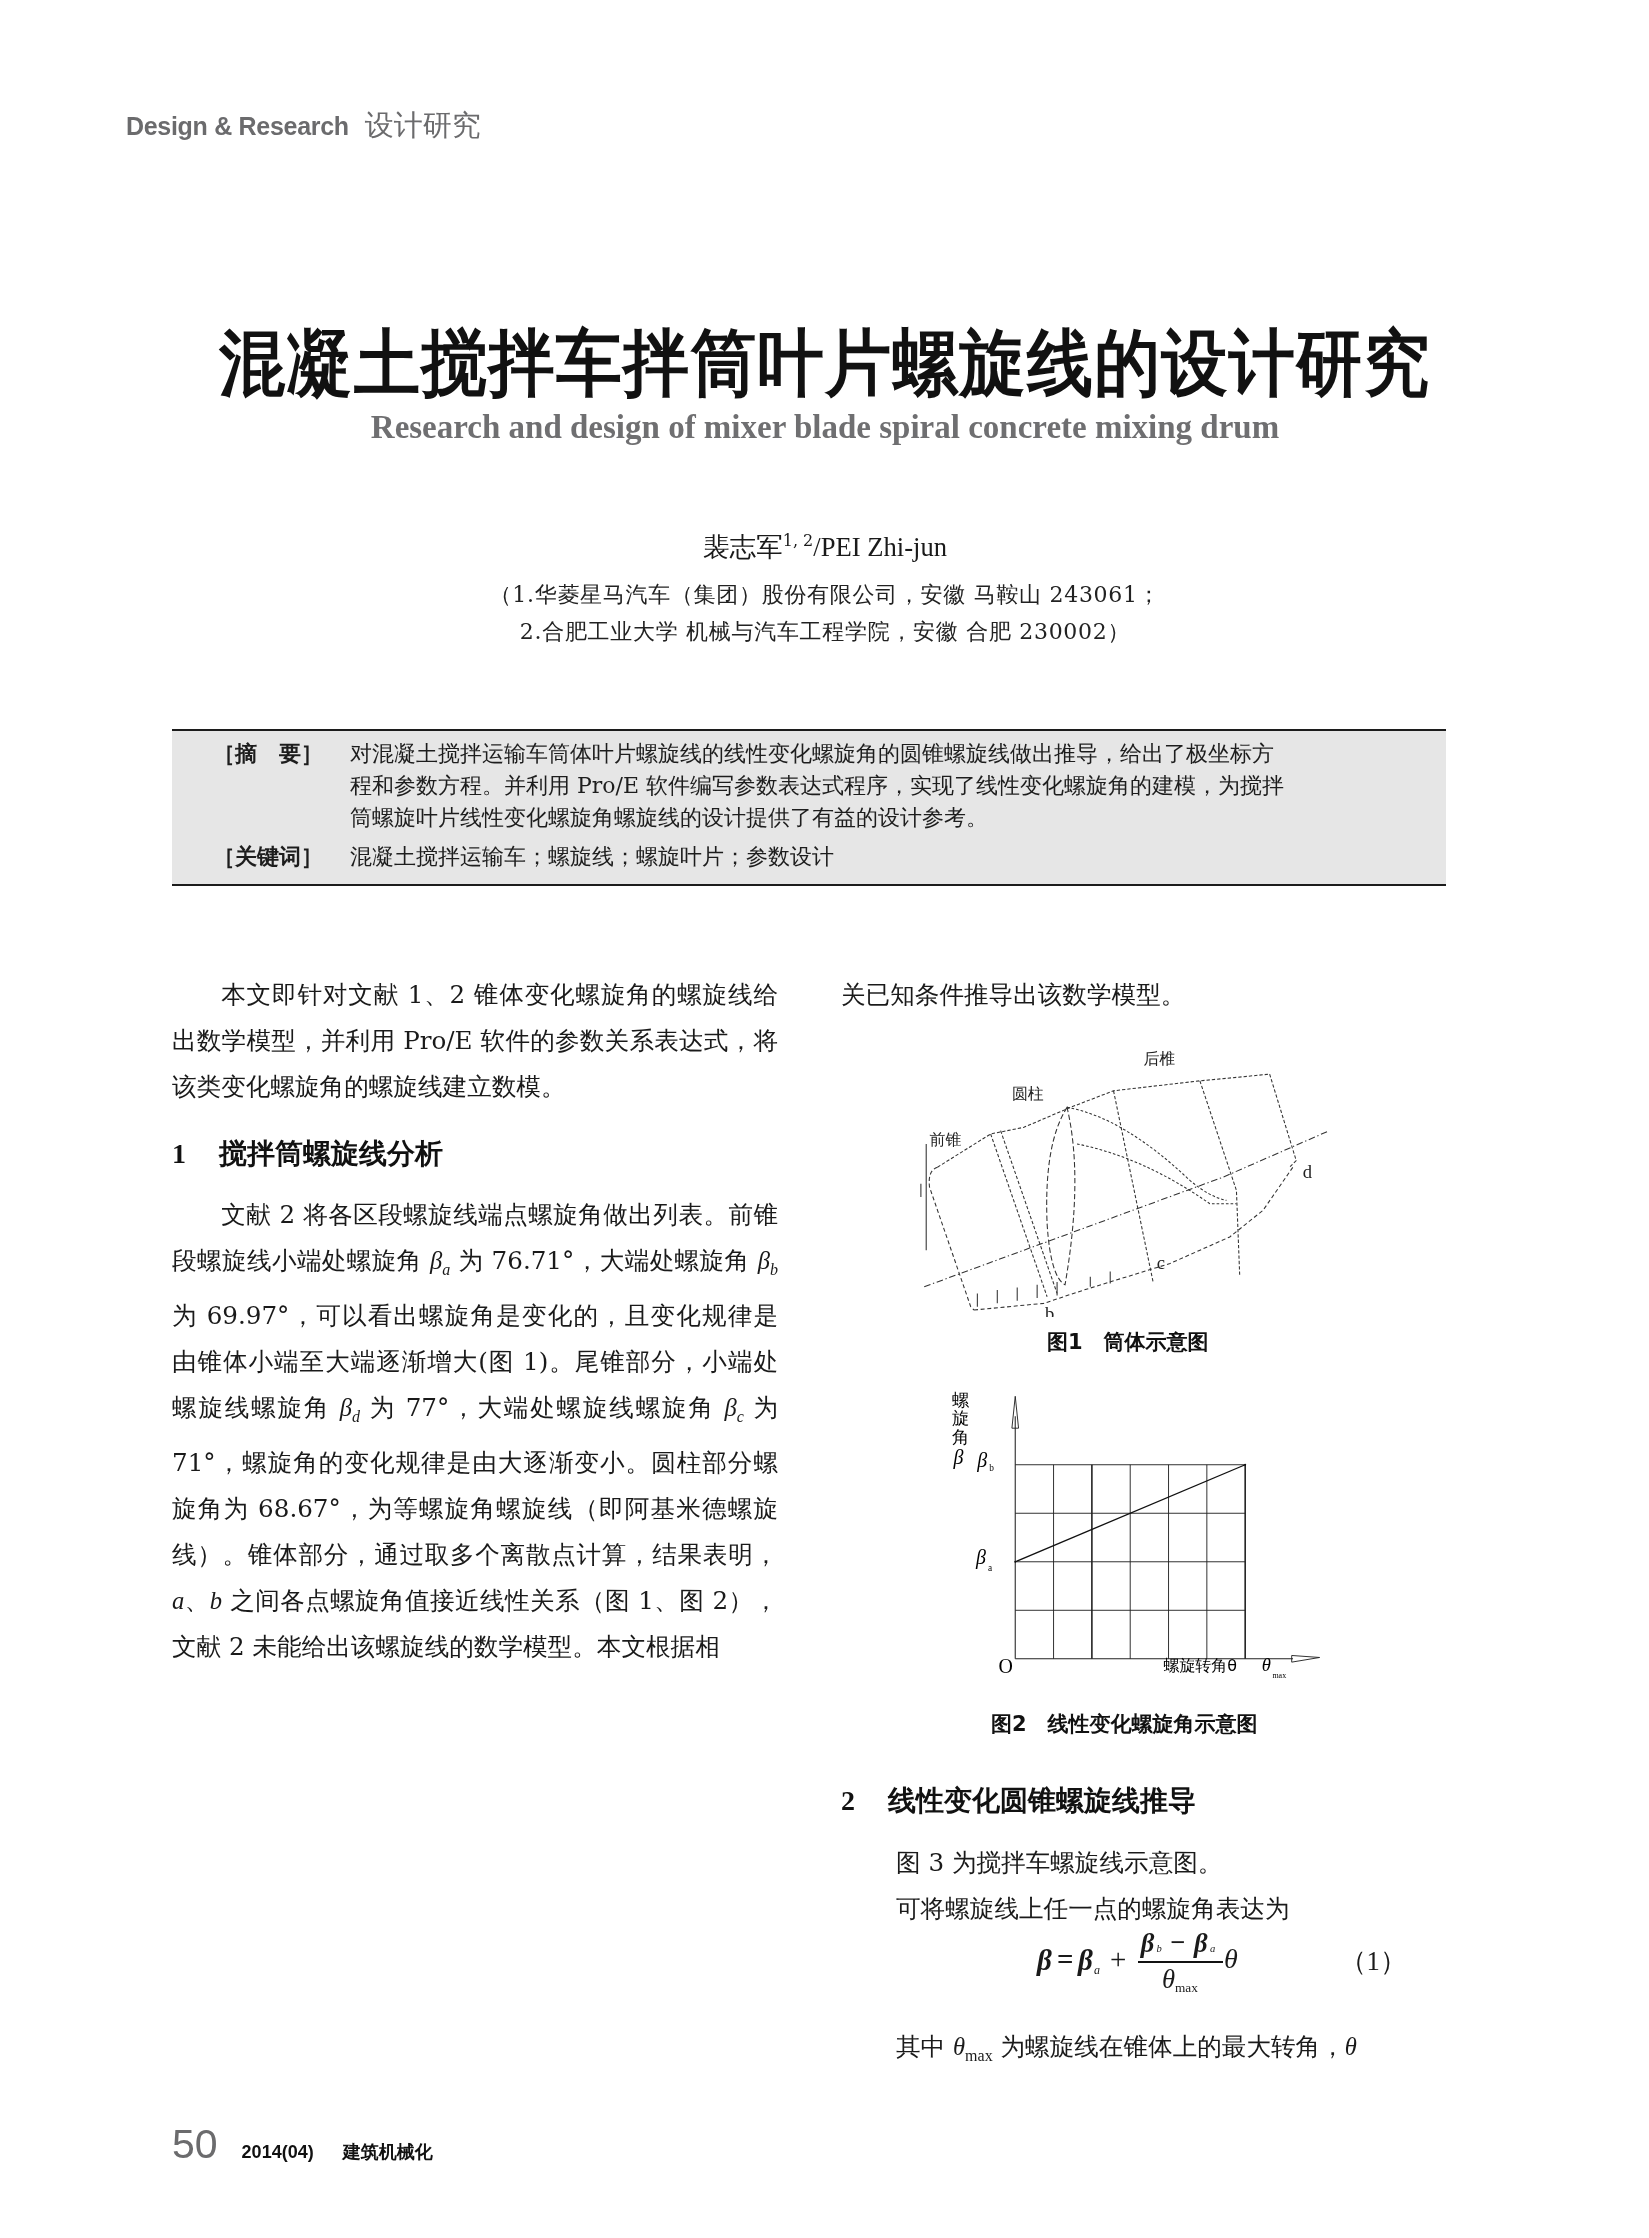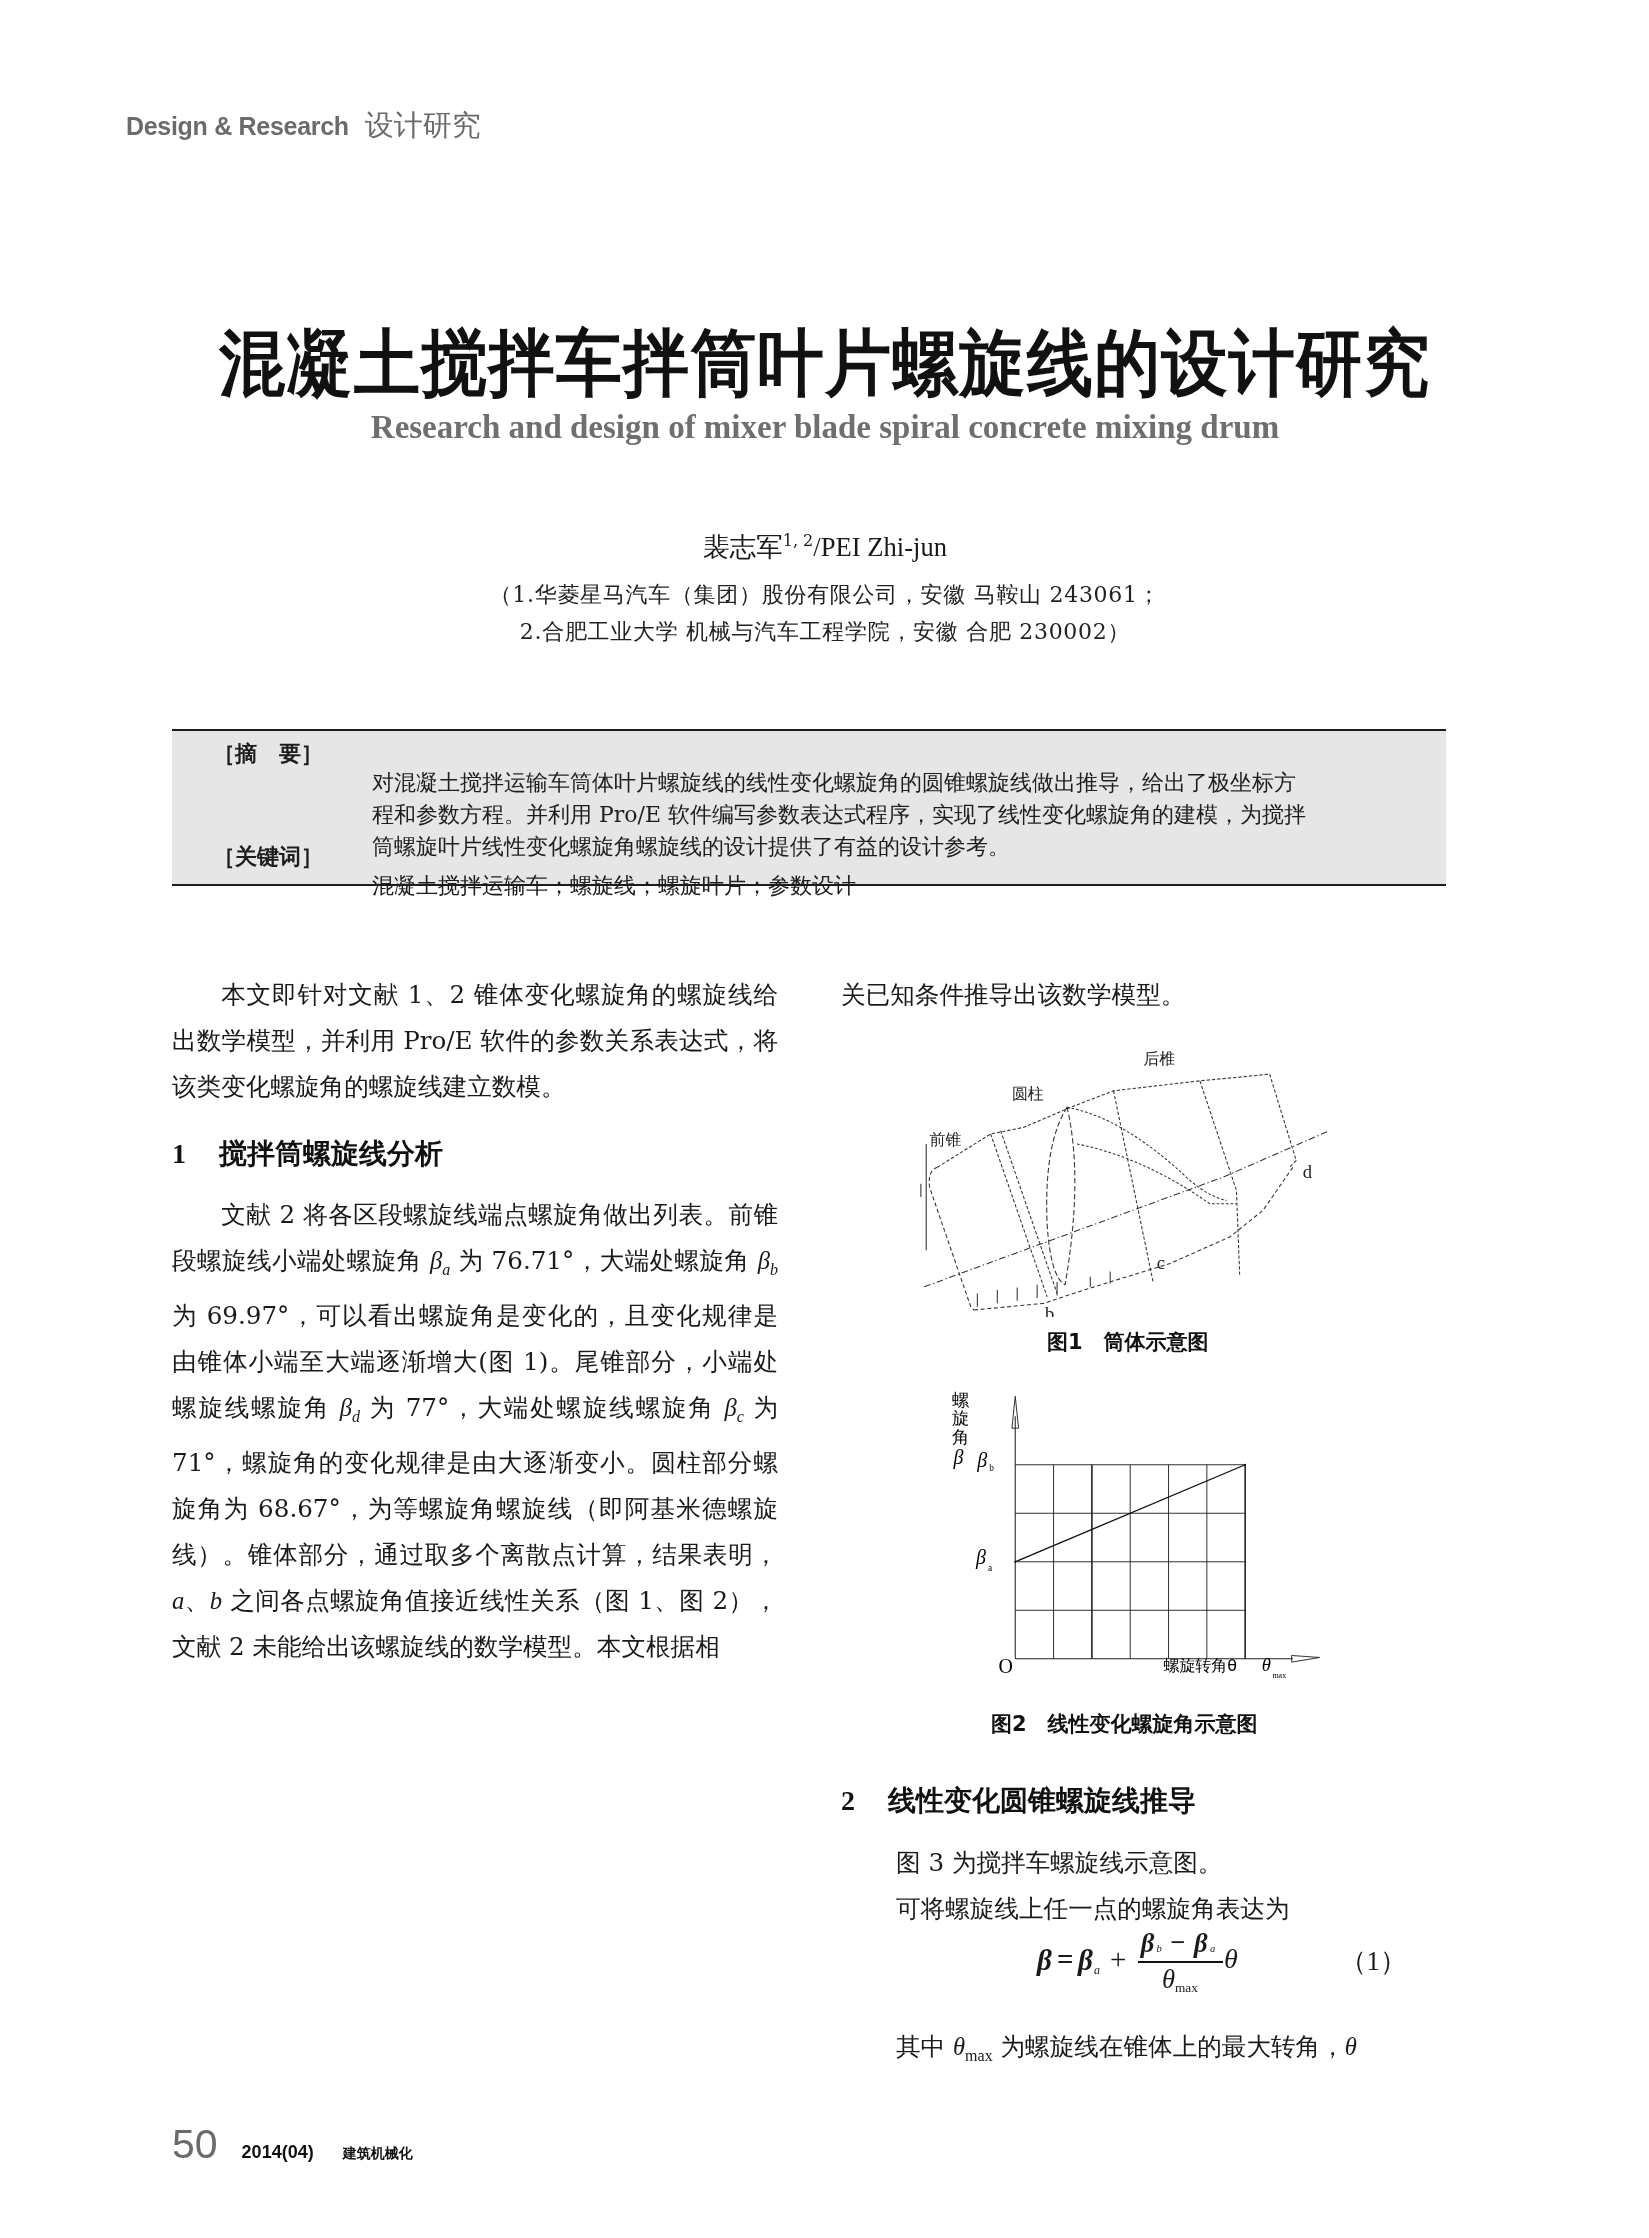--- a/index.html
+++ b/index.html
@@ -18,36 +18,36 @@
               font-family: "Liberation Serif", serif; color: #6f6f71; }
 
   #author { left: 0; width: 1650px; top: 529px; text-align: center; font-size: 26.6px; }
   #author sup { font-size: 16px; }
   .affil { left: 0; width: 1650px; text-align: center; font-size: 22px; color: #222; letter-spacing: 0.7px; }
 
   #abstract-box { left: 172px; top: 729px; width: 1274px; height: 157px; background: #e6e6e6;
                   border-top: 2.7px solid #1c1c1c; border-bottom: 2.7px solid #1c1c1c; box-sizing: border-box; }
   .abs-row { position: absolute; font-size: 22px; line-height: 32px; color: #1d1d1d; }
   .abs-label { font-family: "DejaVu Sans", sans-serif; font-weight: bold; }
-  .abs-text { position: absolute; left: 159px; width: 1097px; margin-top: 29px; }
+  .abs-text { position: absolute; left: 137px; width: 1097px; }
 
   .col { position: absolute; font-size: 24.6px; line-height: 46px; color: #1a1a1a; text-align: justify; }
   .col p { margin: 0; }
   .indent { text-indent: 2em; }
   .sec-h { font-family: "DejaVu Sans", sans-serif; font-weight: bold; font-size: 28px; color: #111; }
   .sec-h .num { font-family: "Liberation Serif", serif; display: inline-block; width: 47px; }
   i.m { font-family: "Liberation Serif", serif; font-style: italic; }
   sub.m { font-family: "Liberation Serif", serif; font-style: italic; font-size: 16px; }
 
   .fig-caption { position: absolute; font-family: "DejaVu Sans", sans-serif; font-weight: bold; font-size: 21px; color: #111; }
 
   #footer { left: 172px; top: 2121px; display: flex; align-items: baseline; }
   #footer .page { font-family: "Liberation Sans", sans-serif; font-size: 41px; color: #6b6b6d; }
   #footer .issue { font-family: Liberation Sans, sans-serif; font-size: 18px; font-weight: bold; margin-left: 24px; color: #111; }
-  #footer .journal { font-family: "DejaVu Sans", sans-serif; font-size: 14px; font-weight: bold; margin-left: 29px; color: #111; }
+  #footer .journal { font-family: "DejaVu Sans", sans-serif; font-size: 18px; font-weight: bold; margin-left: 29px; color: #111; }
 
   svg text { font-family: "Liberation Serif", serif; }
 </style>
 </head>
 <body>
 
 <div id="section-header" class="abs">
   <span class="en">Design &amp; Research</span>
   <span class="cn">设计研究</span>
 </div>

